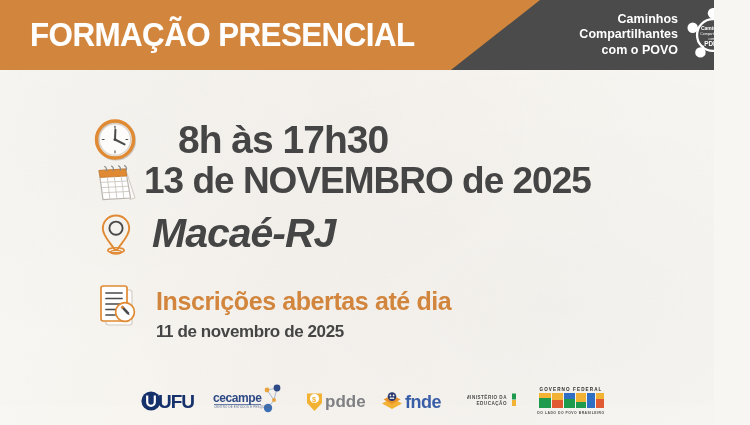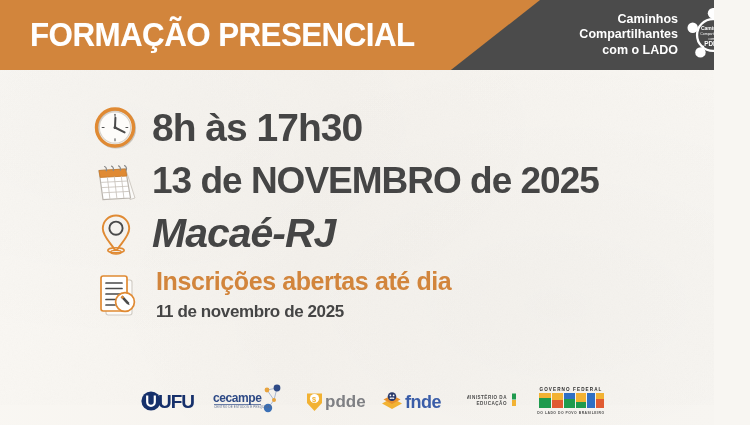--- a/index.html
+++ b/index.html
@@ -65,35 +65,35 @@
     width:58px; height:58px;
   }
 
   
   #content { position:absolute; left:0; top:70px; width:750px; height:300px; }
 
   .row { position:absolute; display:flex; align-items:center; }
   .row .ico { flex:0 0 auto; display:flex; align-items:center; justify-content:center; }
   .row .txt { white-space:nowrap; color:#454545; font-weight:bold; }
 
-  #row-time  { left:88px; top:32px;  }
+  #row-time  { left:88px; top:44px;gap:26px;  }
   #row-date  { left:88px; top:85px;  }
   #row-place { left:88px; top:137px;font-style:italic; }
   #row-insc  { left:92px; top:196px; align-items:center; }
 
   #row-time .ico  { width:56px; height:52px; }
   #row-date .ico  { width:56px; height:52px; }
   #row-place .ico { width:56px; height:52px; }
   #row-insc .ico  { width:52px; height:58px; }
 
   #txt-time  { font-size:39px; letter-spacing:-1px; margin-left:8px; }
-  #txt-date  { font-size:37px; letter-spacing:-1px; margin-left:8px; }
+  #txt-date  { font-size:37px; letter-spacing:-1px; }
   #txt-place { font-size:41px; letter-spacing:-1px; margin-left:8px; }
 
-  #insc-block { margin-left:12px; display:flex; flex-direction:column; }
+  #insc-block { margin-left:12px; display:flex; flex-direction:column;margin-top:20px; }
   #txt-insc1 { font-size:25px; color:#d2853c; font-weight:bold; letter-spacing:-0.4px; white-space:nowrap; line-height:30px;}
   #txt-insc2 { font-size:17px; color:#454545; font-weight:bold; letter-spacing:-0.4px; white-space:nowrap; line-height:31px;}
 
   
   #footer {
     position:absolute; left:0; bottom:0; width:750px; height:48px;
     display:flex; align-items:center; justify-content:center;
     gap:14px;
   }
   .flogo { display:flex; align-items:center; height:30px; }
@@ -120,21 +120,21 @@
 
   <div id="header">
     <div class="hdr-dark"></div>
     <div class="hdr-orange"></div>
 
     <div id="hdr-title">FORMAÇÃO PRESENCIAL</div>
 
     <div id="hdr-brand">
       <span>Caminhos</span>
       <span>Compartilhantes</span>
-      <span>com o LADO</span>
+      <span>com o POVO</span>
     </div>
 
     <svg id="hdr-logo" viewBox="0 0 60 60">
       <g fill="none" stroke="#ffffff" stroke-width="2.4">
         <circle cx="30" cy="30" r="16.5"></circle>
       </g>
       <g fill="#ffffff">
         <circle cx="30" cy="7.5" r="5.4"></circle>
         <circle cx="51" cy="22.5" r="5.4"></circle>
         <circle cx="43" cy="48" r="5.4"></circle>

